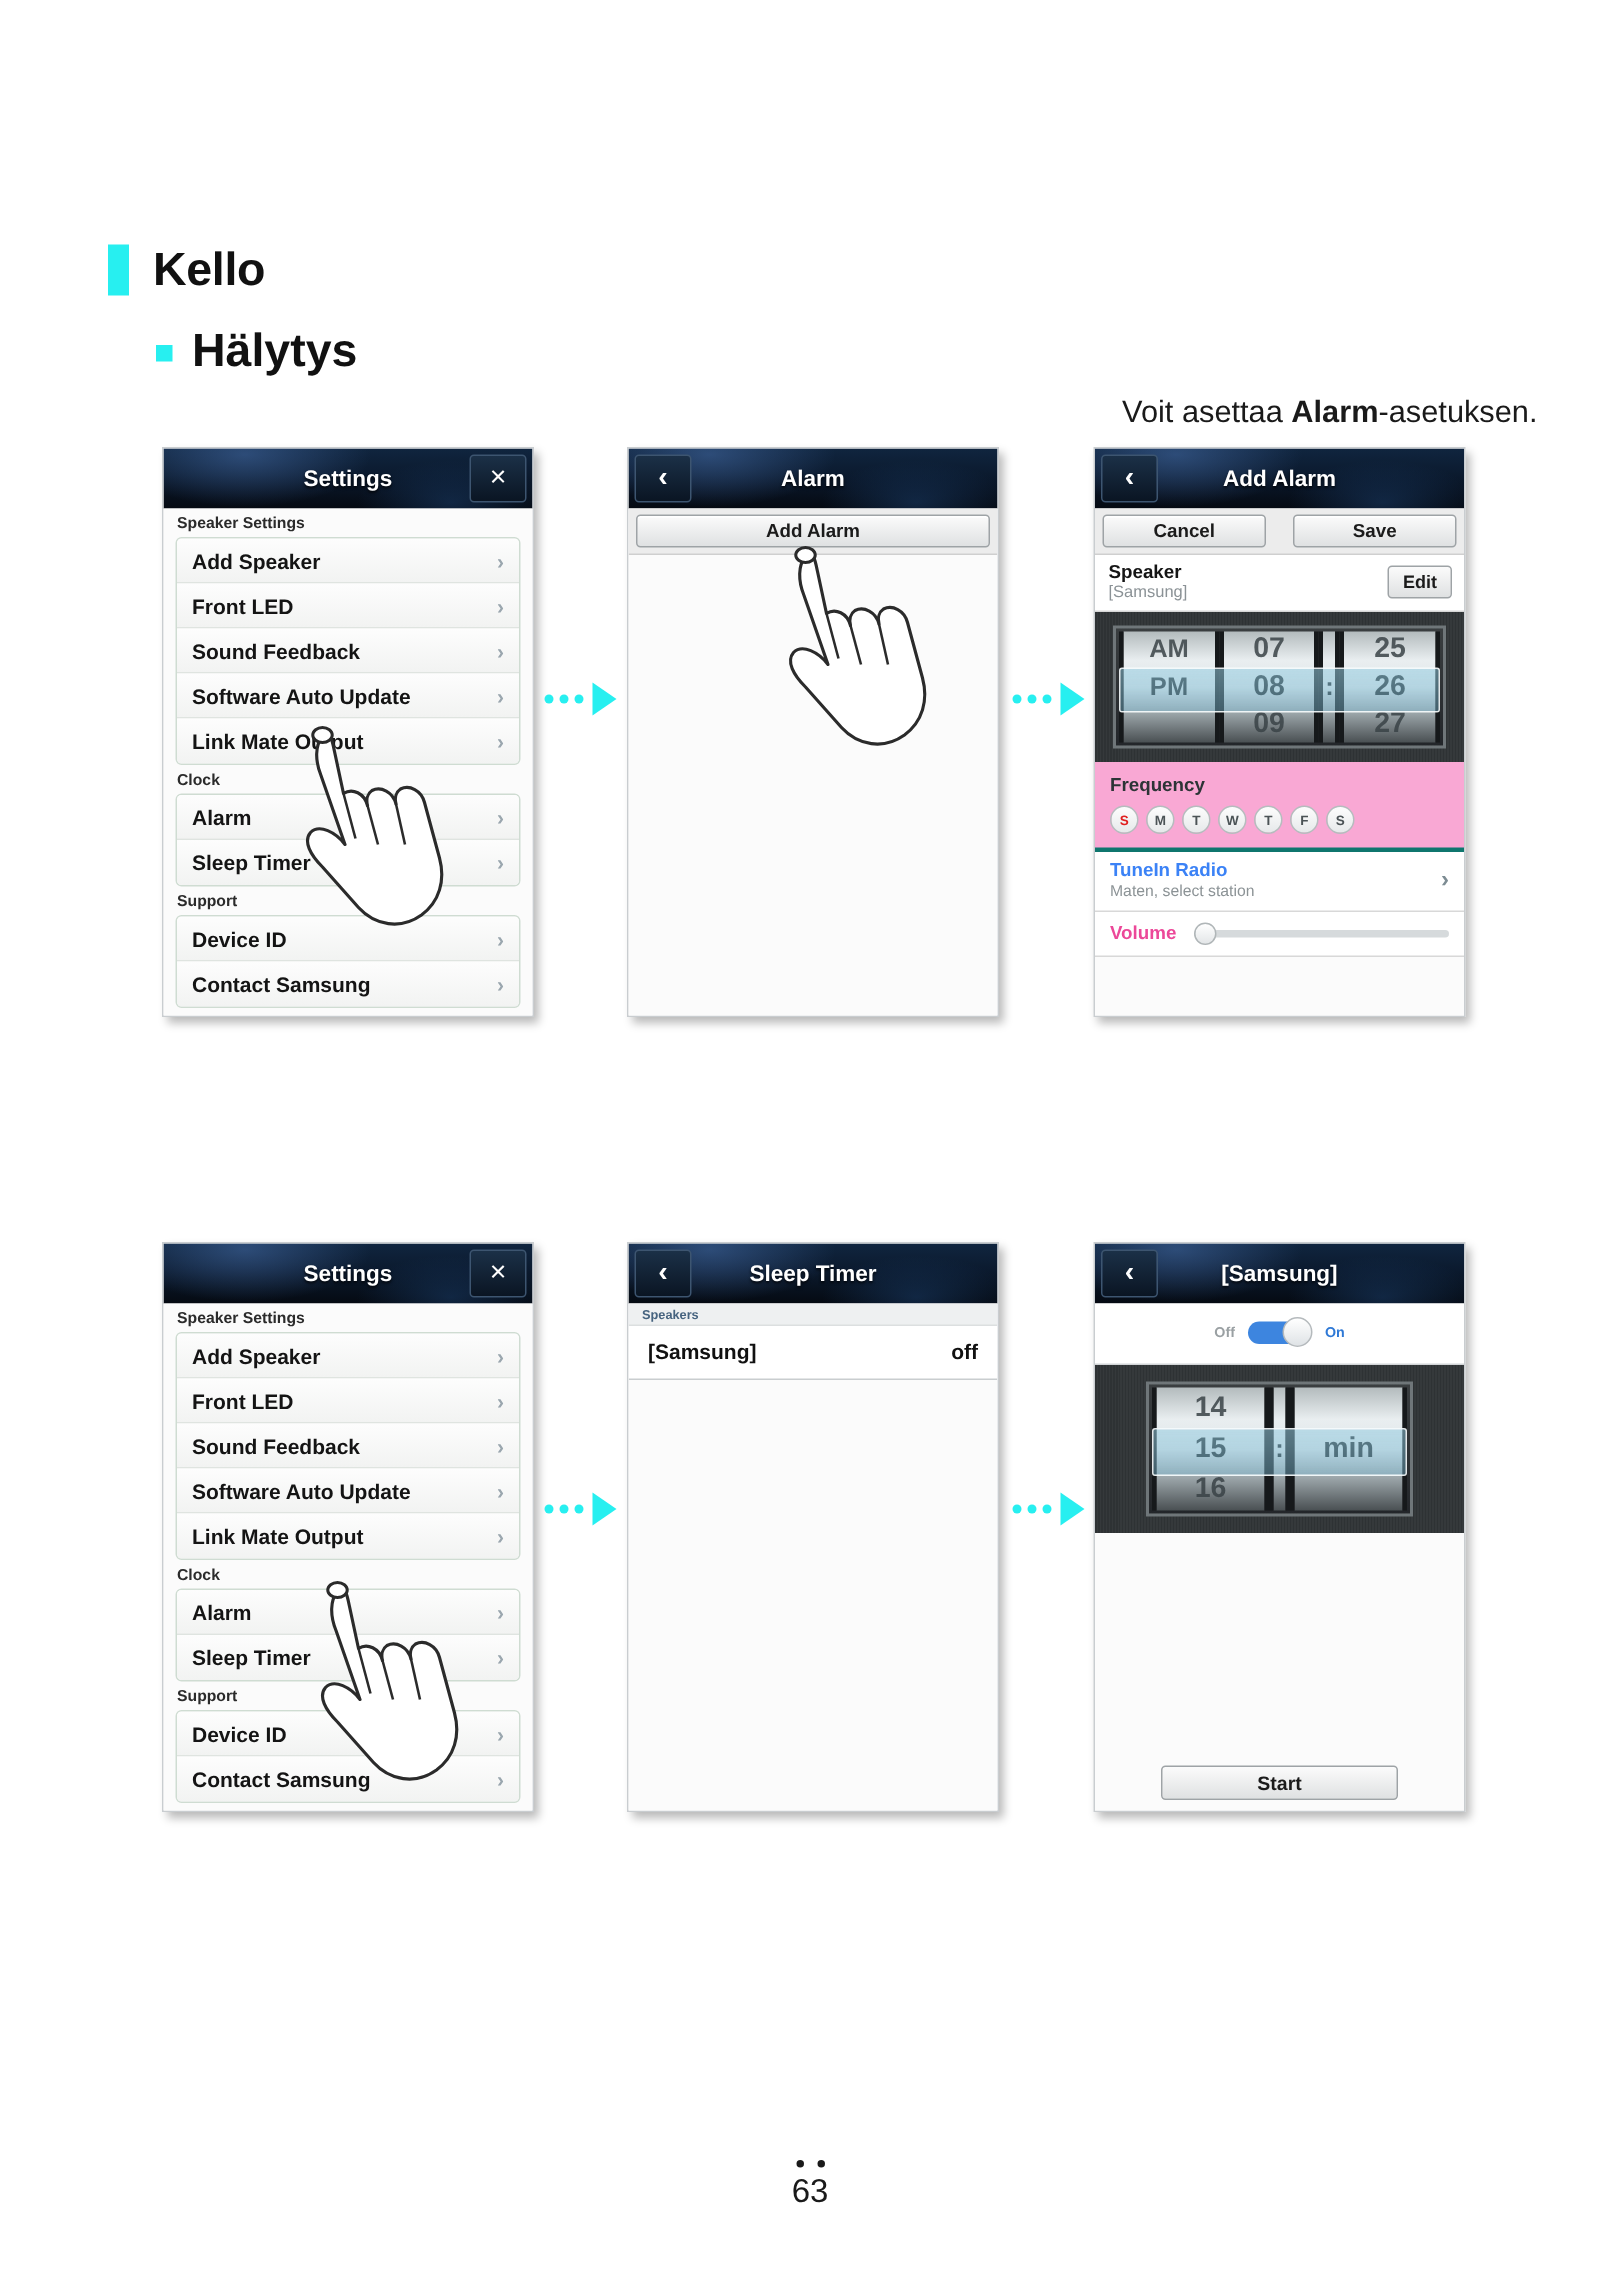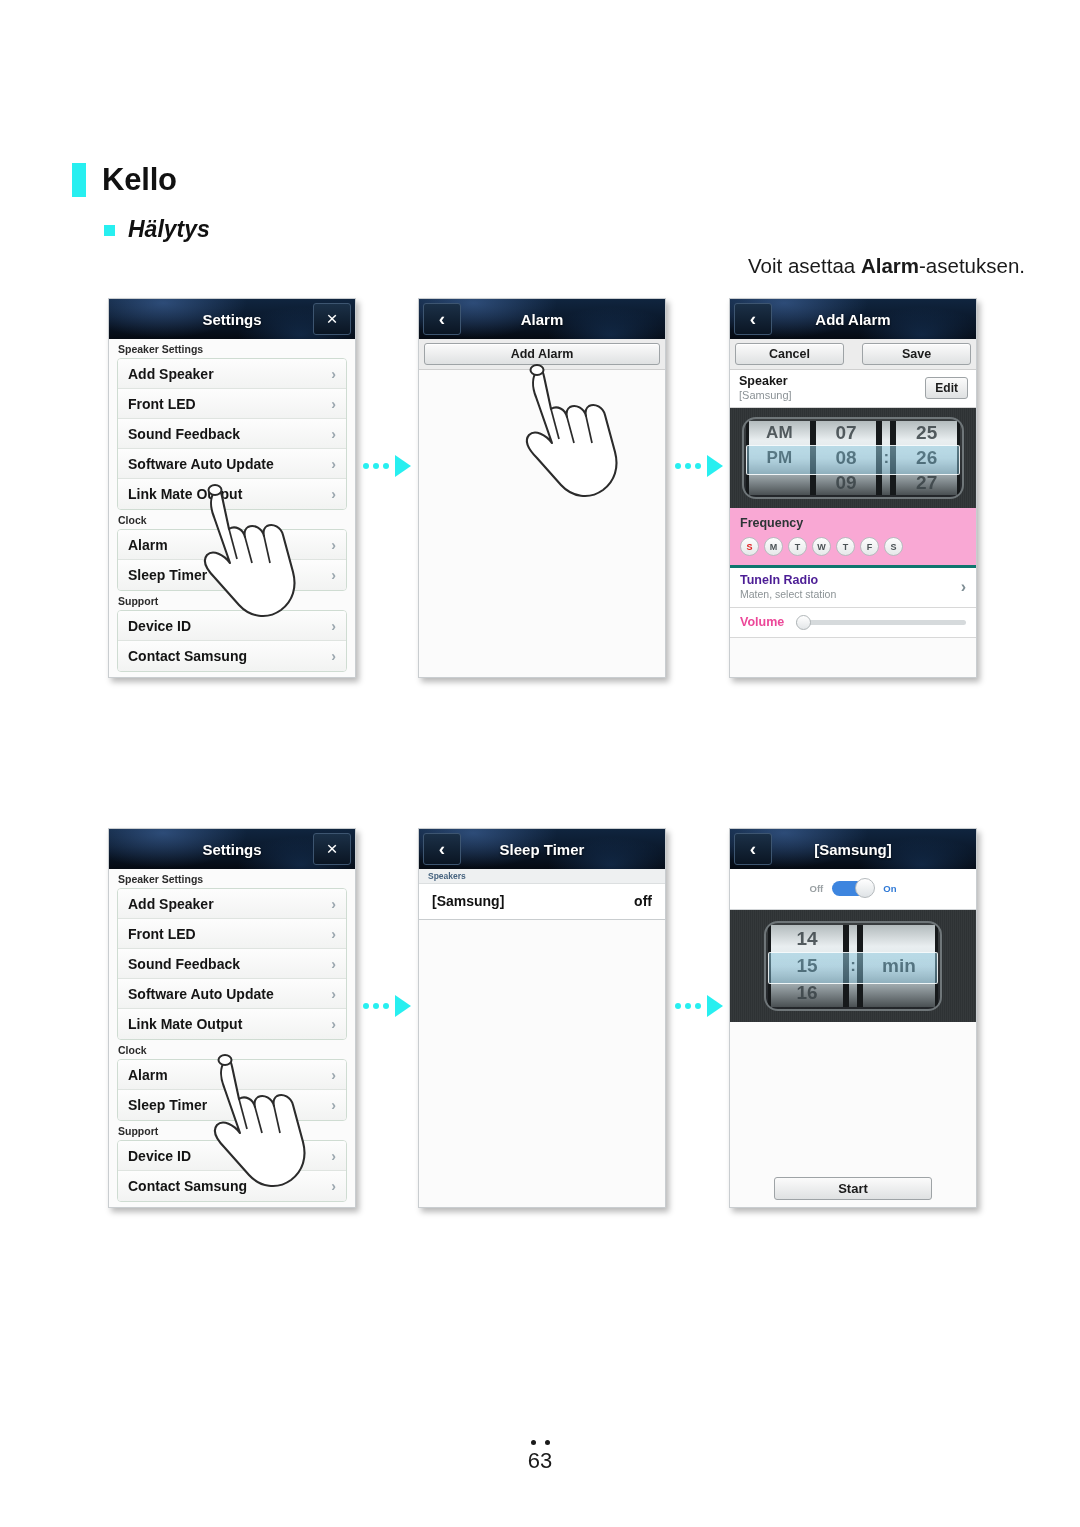--- a/index.html
+++ b/index.html
@@ -11,21 +11,21 @@
   }
   .page { position: relative; width:1080px; height:1428px; }
 
   
   .h1-row { position:absolute; left:72px; top:162px; display:flex; align-items:center; }
   .h1-mark { width:14px; height:34px; background:#27eff0; margin-right:16px; }
   .h1-text { font-size:31px; font-weight:bold; color:#111; letter-spacing:-0.2px; }
 
   .h2-row { display:flex; align-items:center; }
   .h2-mark { width:11px; height:11px; background:#27eff0; margin-right:13px; position:relative; top:1px; }
-  .h2-text { font-size:23px; font-weight:bold; color:#111;font-style:italic; }
+  .h2-text { font-size:31px; font-weight:bold; color:#111; }
 
   .sec1 { position:absolute; left:104px; top:216px; }
   .sec2 { position:absolute; left:104px; top:714px; }
 
   .body-text {
     font-size:20.5px; color:#1a1a1a; line-height:29px;
     margin-left:21px; margin-top:8px; width:900px;text-align:right;
   }
   .body-text b { font-weight:bold; }
 
@@ -111,21 +111,21 @@
   }
 
   
   .roller-wrap {
     background:
       repeating-linear-gradient(90deg, #2e3234 0px, #2e3234 1px, #35393b 1px, #35393b 2px),
       #303436;
     padding:9px 12px; position:relative;
   }
   .roller {
-    position:relative; height:82px; border:2px solid #6f7679; border-radius:14px;
+    position:relative; height:82px; border:2px solid #6f7679; border-radius:0;
     background:linear-gradient(180deg,#3a3e40,#23262a);
     padding:2px; display:flex; overflow:hidden;
   }
   .col {
     flex:1; position:relative; overflow:hidden;
     background:linear-gradient(180deg,#b3bbbd 0%,#e9eef0 26%, #dfe6e9 50%, #9aa4a8 74%, #4a5053 100%);
     border-left:3px solid #16191b; border-right:3px solid #16191b;
   }
   .col.narrow { flex:0 0 14px; }
   .cellstack { display:flex; flex-direction:column; height:100%; }
@@ -151,21 +151,21 @@
     border:1px solid #b6bcbe; background:linear-gradient(180deg,#fdfdfd,#e6e9ea);
     font-size:9px; font-weight:bold; color:#4b5356;
     display:flex; align-items:center; justify-content:center;
   }
   .day.red { color:#e02020; }
 
   .tunein {
     display:flex; align-items:center; justify-content:space-between;
     padding:5px 10px 6px 10px; background:#fff; border-bottom:1px solid #d8d8d8;
   }
-  .tunein .t1 { font-size:12.5px; font-weight:bold; color:#4c1d95; line-height:15px;}
+  .tunein .t1 { font-size:12.5px; font-weight:bold; color:#3b82f6; line-height:15px;}
   .tunein .t2 { font-size:10.5px; color:#8c9396; line-height:13px;}
   .tunein .chev { color:#7d8c93; font-size:16px; font-weight:bold;}
 
   .volrow {
     display:flex; align-items:center; gap:12px;
     padding:7px 10px 8px 10px; background:#fff; border-bottom:1px solid #d8d8d8;
   }
   .volrow .vl { font-size:12.5px; font-weight:bold; color:#ec4899;}
   .track { position:relative; flex:1; height:5px; background:#d6dadc; border-radius:3px; }
   .knob {

